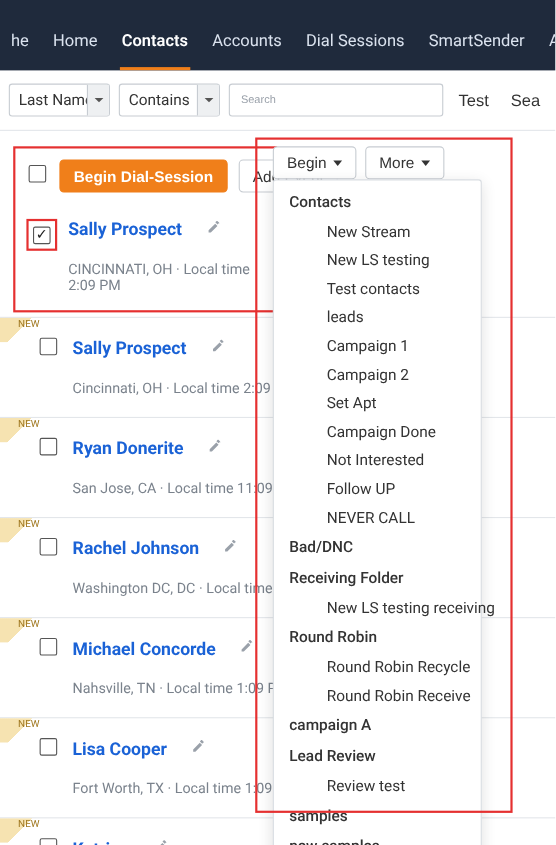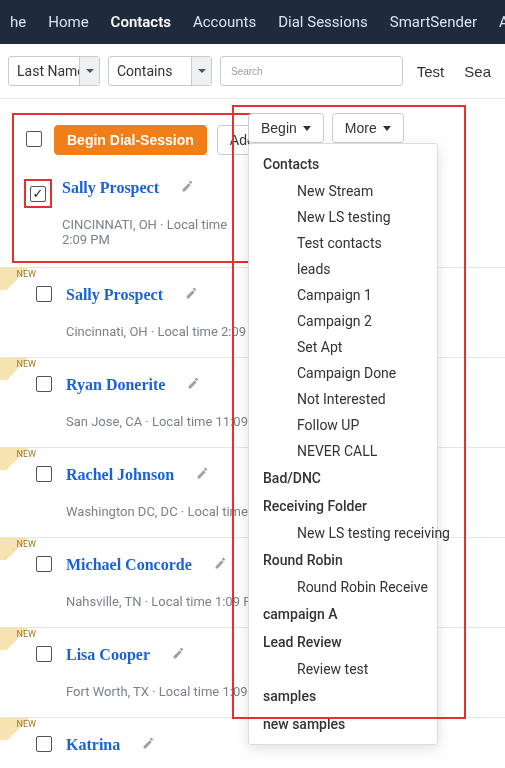--- a/index.html
+++ b/index.html
@@ -7,23 +7,23 @@
     font-family: -apple-system, "Segoe UI", Roboto, Arial, sans-serif;
     font-size: 14px;
     color: #333;
     background: #fff;
     width: 505px;
     overflow: hidden;
   }
   
   .topnav {
     background: #1f2a3c;
-    height: 44px;
-    display: flex;
-    align-items: center;
+    height: 64px;
+    display: flex;
+    align-items: flex-end;
     padding: 0 8px;
     gap: 18px;
     color: #dbe3ef;
     font-size: 15px;
     white-space: nowrap;
     overflow: hidden;
   }
   .topnav .nav-item {
     position: relative;
     padding: 18px 2px;
@@ -155,21 +155,20 @@
     margin-top: 24px;
   }
   .red-chk-box {
     border: 2px solid #e53030;
     padding: 4px;
   }
   .contact-name-line {
     display: flex;
     align-items: center;
     gap: 22px;
-    font-family: Liberation Serif, serif;
   }
   .contact-link {
     color: #1a62d6;
     font-weight: 700;
     font-size: 16px;
     cursor: pointer;
   }
   .pencil-icon svg { width: 13px; height: 13px; fill: #9aa1aa; }
   .contact-sub {
     color: #7a828c;
@@ -250,21 +249,21 @@
 
 <div class="filterbar">
   <div class="select-wrap" style="width:92px">
     <span>Last Name</span>
     <span class="chev">
         <svg viewBox="0 0 10 10">
           <path d="M1 3l4 4 4-4z"></path>
         </svg>
       </span>
   </div>
-  <div class="select-wrap" style="width:104px">
+  <div class="select-wrap" style="width:92px">
     <span>Contains</span>
     <span class="chev">
         <svg viewBox="0 0 10 10">
           <path d="M1 3l4 4 4-4z"></path>
         </svg>
       </span>
   </div>
   <input class="search-input" placeholder="Search" style="">
   <button class="text-btn">Test</button>
   <button class="text-btn">Sea</button>
@@ -318,20 +317,21 @@
       <div class="mp-item">Campaign 2</div>
       <div class="mp-item">Set Apt</div>
       <div class="mp-item">Campaign Done</div>
       <div class="mp-item">Not Interested</div>
       <div class="mp-item">Follow UP</div>
       <div class="mp-item">NEVER CALL</div>
       <div class="mp-head hoverable">Bad/DNC</div>
       <div class="mp-head hoverable">Receiving Folder</div>
       <div class="mp-item">New LS testing receiving</div>
       <div class="mp-head hoverable">Round Robin</div>
+      <div class="mp-item">Round Robin Recycle</div>
       <div class="mp-item">Round Robin Receive</div>
       <div class="mp-head hoverable">campaign A</div>
       <div class="mp-head hoverable">Lead Review</div>
       <div class="mp-item">Review test</div>
       <div class="mp-head hoverable">samples</div>
       <div class="mp-head hoverable">new samples</div>
     </div>
 
   <div class="red-box2"></div>
 </div>

